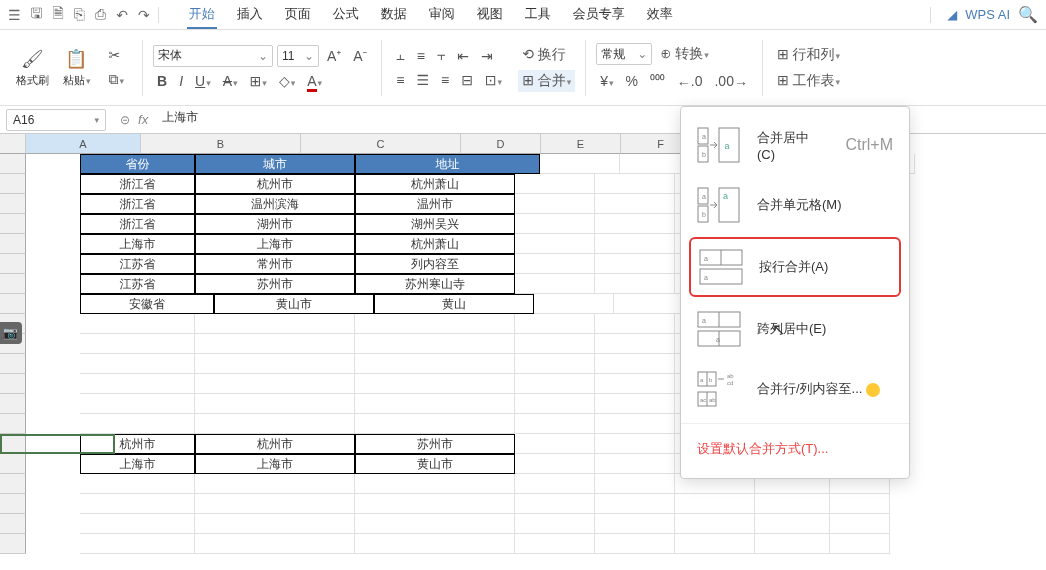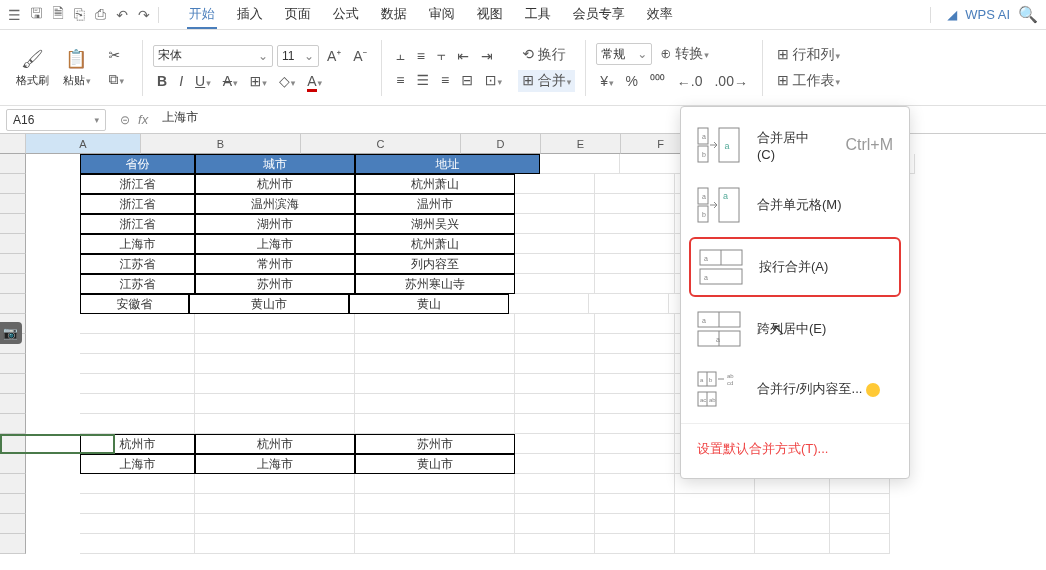--- a/index.html
+++ b/index.html
@@ -298,21 +298,21 @@
         <div class="cell data-cell" style="width: 115px;">江苏省</div>
         <div class="cell data-cell" style="width: 160px;">苏州市</div>
         <div class="cell data-cell" style="width: 160px;">苏州寒山寺</div>
         <div class="cell empty" style="width: 80px;"></div>
         <div class="cell empty" style="width: 80px;"></div>
         <div class="cell empty" style="width: 80px;"></div>
         <div class="cell empty" style="width: 75px;"></div>
         <div class="cell empty" style="width: 60px;"></div>
       </div>
       <div class="cell-row">
-        <div class="cell data-cell" style="width: 109px;">安徽省</div>
+        <div class="cell data-cell" style="width: 134px;">安徽省</div>
         <div class="cell data-cell" style="width: 160px;">黄山市</div>
         <div class="cell data-cell" style="width: 160px;">黄山</div>
         <div class="cell empty" style="width: 80px;"></div>
         <div class="cell empty" style="width: 80px;"></div>
         <div class="cell empty" style="width: 80px;"></div>
         <div class="cell empty" style="width: 75px;"></div>
         <div class="cell empty" style="width: 60px;"></div>
       </div>
       <div class="cell-row">
         <div class="cell empty" style="width: 115px;"></div>

